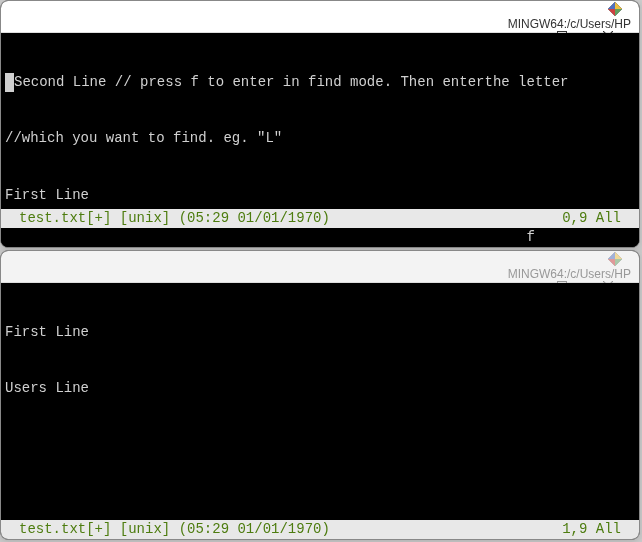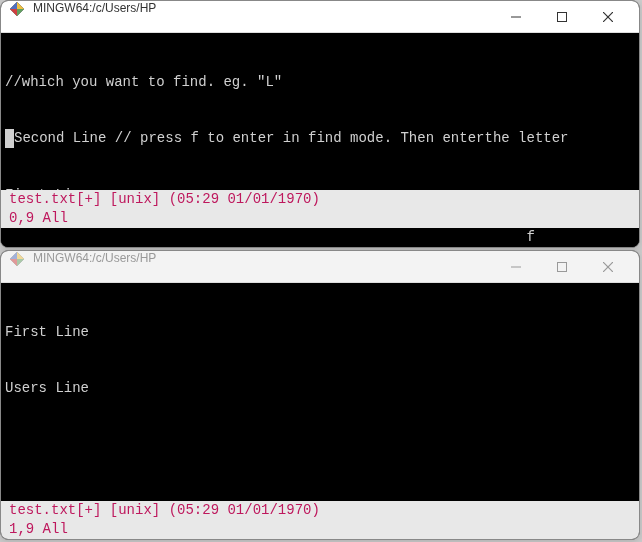--- a/index.html
+++ b/index.html
@@ -21,26 +21,27 @@
       display: flex;
       flex-direction: column;
       box-shadow: 0 2px 8px rgba(0,0,0,0.15);
     }
     .window-1 { left: 0; top: 0; width: 640px; height: 248px; }
     .window-2 { left: 0; top: 250px; width: 640px; height: 290px; }
     .titlebar {
       background: #fff;
       height: 32px;
       display: flex;
-      align-items: flex-start;
+      align-items: flex-end;
       padding: 0 8px;
       font-family: "Segoe UI", sans-serif;
       font-size: 12px;
       color: #333;
       border-bottom: 1px solid #ddd;
+      flex-direction: column;
     }
     .window-2 .titlebar { background: #f3f3f3; color: #999; }
     .app-icon {
       width: 16px;
       height: 16px;
       margin-right: 8px;
       display: inline-flex;
       align-items: center;
       justify-content: center;
     }
@@ -73,26 +74,25 @@
     .underline-char { text-decoration: underline; }
     .cursor-block {
       background: #d0d0d0;
       color: #000;
       display: inline-block;
       width: 9px;
       text-align: center;
     }
     .statusbar {
       background: #e8e8e8;
-      color: #be185d;
-      padding: 0 8px;
+      color: #4d7c0f;
+      padding: 0 18px;
       display: flex;
       font-size: 14px;
       line-height: 1.35;
-      flex-direction: column;
     }
     .status-left { flex: 1; white-space: pre; }
     .status-right { white-space: pre; }
     .cmdline {
       background: #000;
       color: #d0d0d0;
       padding: 0 4px;
       font-size: 14px;
       line-height: 1.35;
       display: flex;
@@ -128,22 +128,22 @@
       </div>
       <div class="win-btn">
         <svg viewBox="0 0 10 10">
             <line x1="0" y1="0" x2="10" y2="10" stroke="currentColor" stroke-width="1.2"></line>
             <line x1="10" y1="0" x2="0" y2="10" stroke="currentColor" stroke-width="1.2"></line>
           </svg>
       </div>
     </div>
   </div>
   <div class="terminal-body">
+    <span class="tline"><span class="cursor-block"> </span><span>Second Line // press f to enter in find mode. Then enterthe letter</span></span>
     <span class="tline">//which you want to find. eg. "L"</span>
-    <span class="tline"><span class="cursor-block"> </span><span>Second Line // press f to enter in find mode. Then enterthe letter</span></span>
     <span class="tline">First Line</span>
     
     
     
     
     
     
   </div>
   <div class="statusbar">
     <span class="status-left">test.txt[+] [unix] (05:29 01/01/1970)</span>

